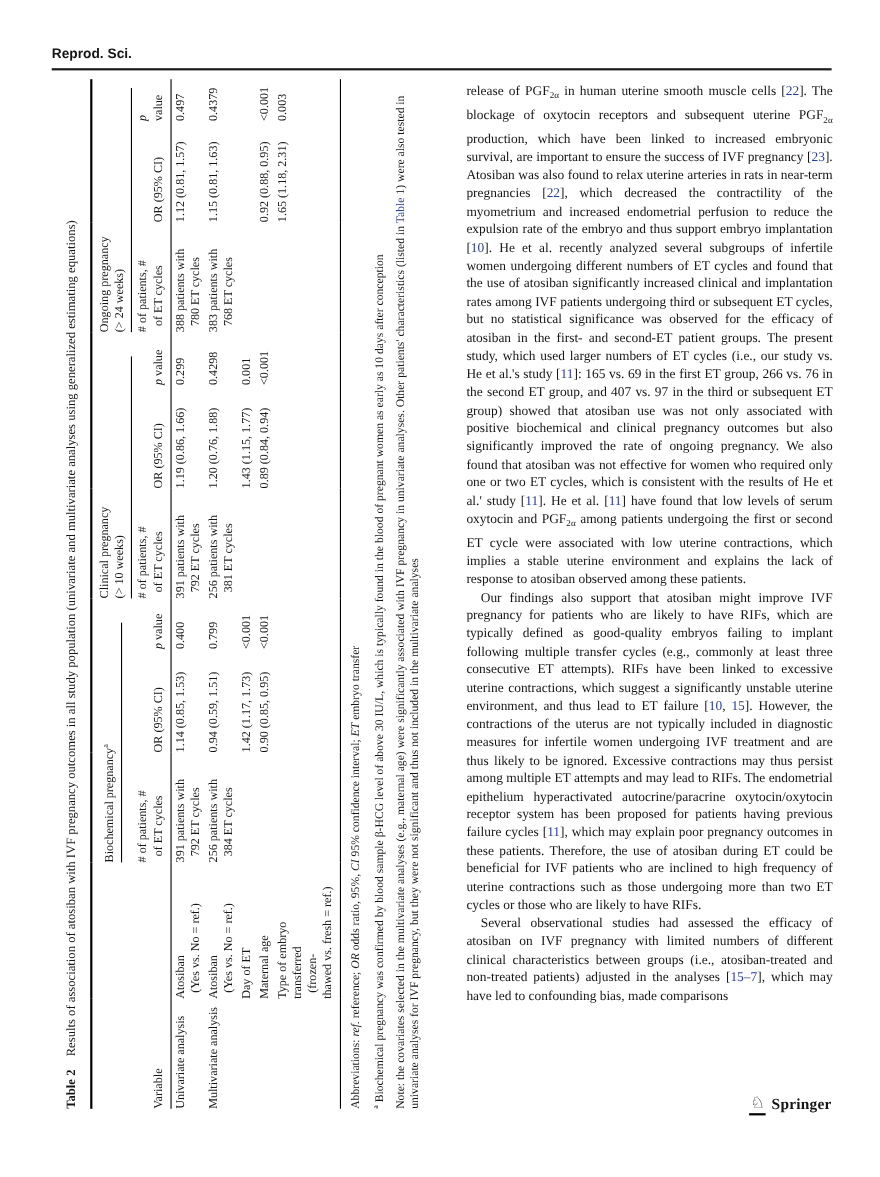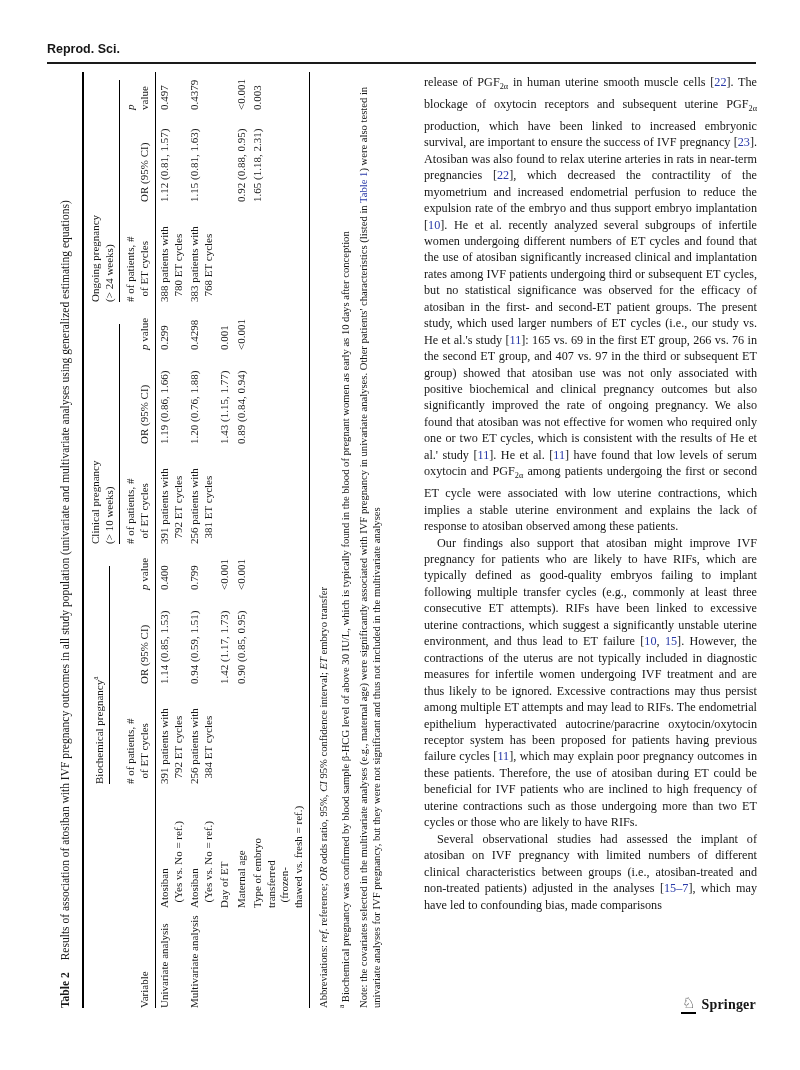--- a/index.html
+++ b/index.html
@@ -177,21 +177,21 @@
     <div class="footnotes">
       <div class="fn"><span>Abbreviations: </span><span class="it">ref.</span><span> reference; </span><span class="it">OR</span><span> odds ratio, 95%, </span><span class="it">CI</span><span> 95% confidence interval; </span><span class="it">ET</span><span> embryo transfer</span></div>
       <div class="fn"><span class="sp">a</span><span> Biochemical pregnancy was confirmed by blood sample β-HCG level of above 30 IU/L, which is typically found in the blood of pregnant women as early as 10 days after conception</span></div>
       <div class="fn"><span>Note: the covariates selected in the multivariate analyses (e.g., maternal age) were significantly associated with IVF pregnancy in univariate analyses. Other patients' characteristics (listed in </span><span class="cite">Table 1</span><span>) were also tested in univariate analyses for IVF pregnancy, but they were not significant and thus not included in the multivariate analyses</span></div>
     </div>
   </div>
 
   <div class="article-col">
     <p class="para noindent"><span>release of PGF</span><span class="sb">2α</span><span> in human uterine smooth muscle cells [</span><span class="cite">22</span><span>]. The blockage of oxytocin receptors and subsequent uterine PGF</span><span class="sb">2α</span><span> production, which have been linked to increased embryonic survival, are important to ensure the success of IVF pregnancy [</span><span class="cite">23</span><span>]. Atosiban was also found to relax uterine arteries in rats in near-term pregnancies [</span><span class="cite">22</span><span>], which decreased the contractility of the myometrium and increased endometrial perfusion to reduce the expulsion rate of the embryo and thus support embryo implantation [</span><span class="cite">10</span><span>]. He et al. recently analyzed several subgroups of infertile women undergoing different numbers of ET cycles and found that the use of atosiban significantly increased clinical and implantation rates among IVF patients undergoing third or subsequent ET cycles, but no statistical significance was observed for the efficacy of atosiban in the first- and second-ET patient groups. The present study, which used larger numbers of ET cycles (i.e., our study vs. He et al.'s study [</span><span class="cite">11</span><span>]: 165 vs. 69 in the first ET group, 266 vs. 76 in the second ET group, and 407 vs. 97 in the third or subsequent ET group) showed that atosiban use was not only associated with positive biochemical and clinical pregnancy outcomes but also significantly improved the rate of ongoing pregnancy. We also found that atosiban was not effective for women who required only one or two ET cycles, which is consistent with the results of He et al.' study [</span><span class="cite">11</span><span>]. He et al. [</span><span class="cite">11</span><span>] have found that low levels of serum oxytocin and PGF</span><span class="sb">2α</span><span> among patients undergoing the first or second ET cycle were associated with low uterine contractions, which implies a stable uterine environment and explains the lack of response to atosiban observed among these patients.</span></p>
     <p class="para"><span>Our findings also support that atosiban might improve IVF pregnancy for patients who are likely to have RIFs, which are typically defined as good-quality embryos failing to implant following multiple transfer cycles (e.g., commonly at least three consecutive ET attempts). RIFs have been linked to excessive uterine contractions, which suggest a significantly unstable uterine environment, and thus lead to ET failure [</span><span class="cite">10</span><span>, </span><span class="cite">15</span><span>]. However, the contractions of the uterus are not typically included in diagnostic measures for infertile women undergoing IVF treatment and are thus likely to be ignored. Excessive contractions may thus persist among multiple ET attempts and may lead to RIFs. The endometrial epithelium hyperactivated autocrine/paracrine oxytocin/oxytocin receptor system has been proposed for patients having previous failure cycles [</span><span class="cite">11</span><span>], which may explain poor pregnancy outcomes in these patients. Therefore, the use of atosiban during ET could be beneficial for IVF patients who are inclined to high frequency of uterine contractions such as those undergoing more than two ET cycles or those who are likely to have RIFs.</span></p>
-    <p class="para"><span>Several observational studies had assessed the implant of atosiban on IVF pregnancy with limited numbers of different clinical characteristics between groups (i.e., atosiban-treated and non-treated patients) adjusted in the analyses [</span><span class="cite">15–7</span><span>], which may have led to confounding bias, made comparisons</span></p>
+    <p class="para"><span>Several observational studies had assessed the efficacy of atosiban on IVF pregnancy with limited numbers of different clinical characteristics between groups (i.e., atosiban-treated and non-treated patients) adjusted in the analyses [</span><span class="cite">15–7</span><span>], which may have led to confounding bias, made comparisons</span></p>
   </div>
 
   <div class="springer">
     <span class="spr-mark">♘</span>
     <span class="spr-word">Springer</span>
   </div>
 
 </div>
 
 </body></html>

